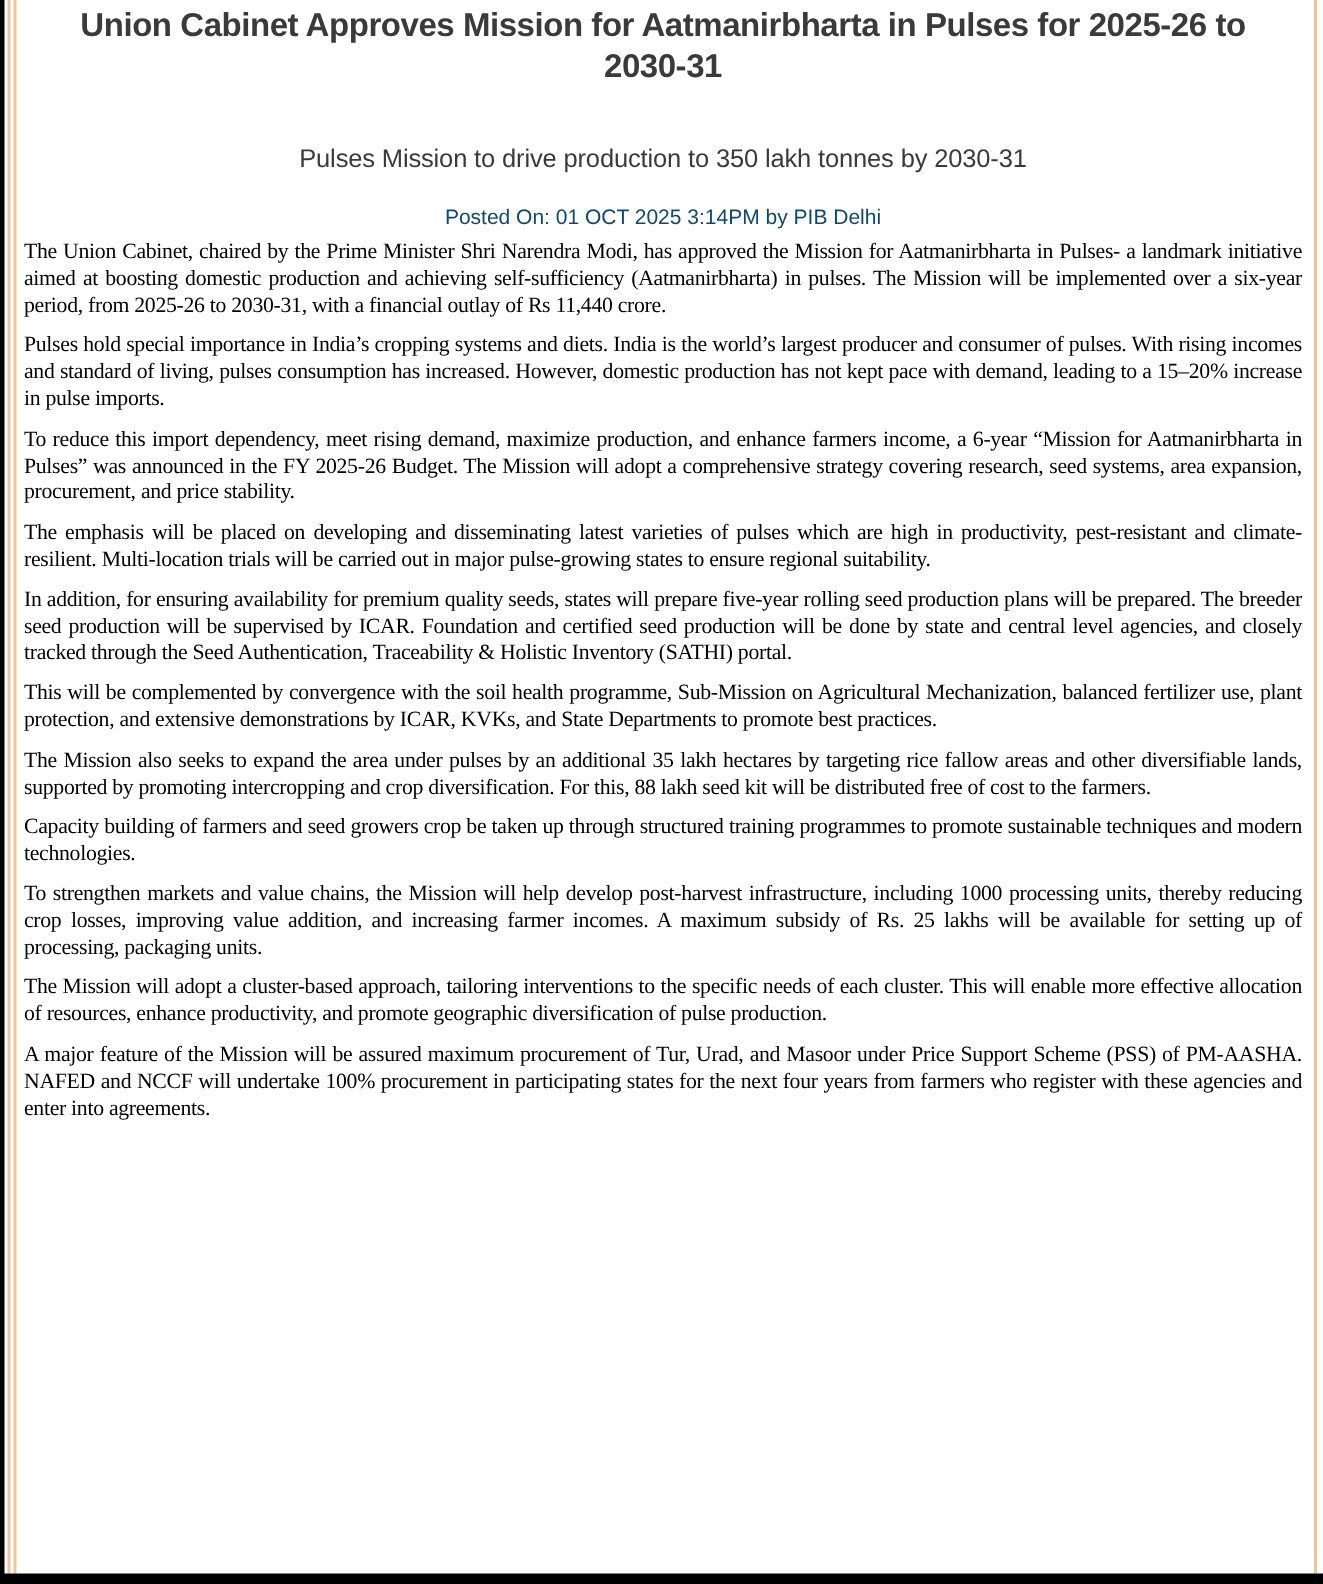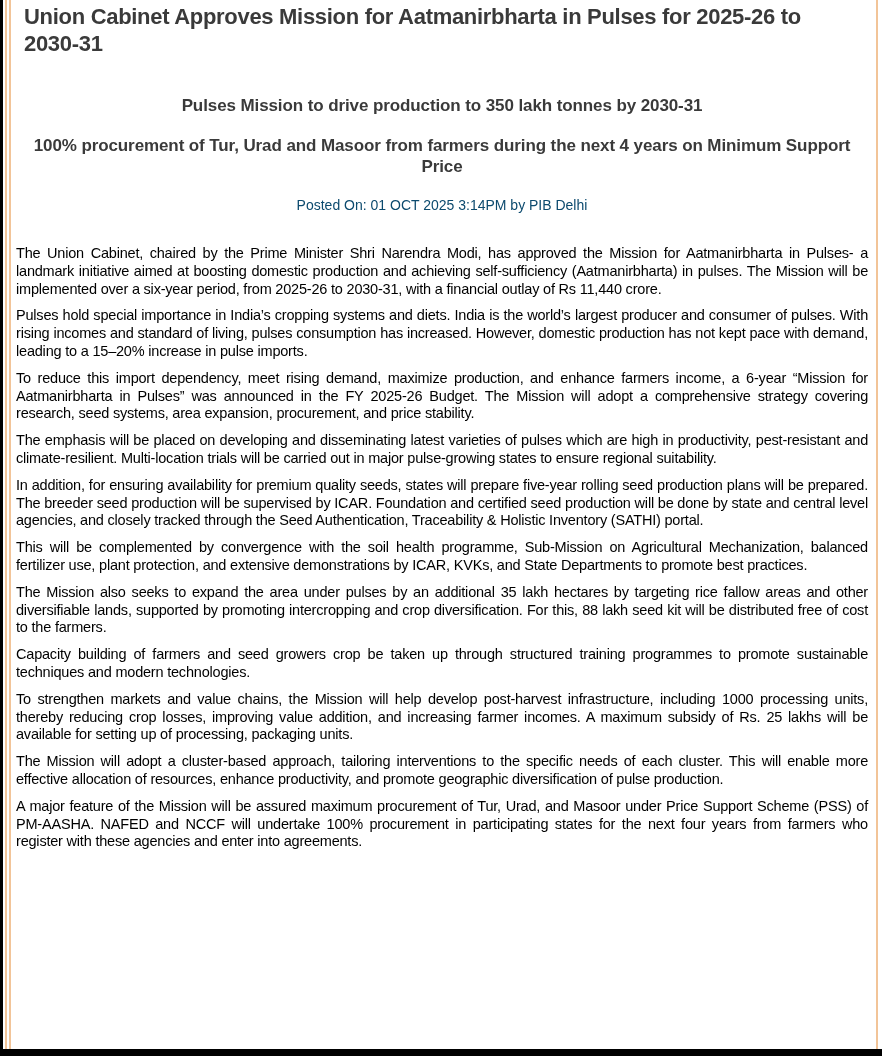--- a/index.html
+++ b/index.html
@@ -47,68 +47,67 @@
     top: 0;
   }
 
   h1.title {
     font-family: "Liberation Sans", sans-serif;
     font-weight: bold;
     font-size: 22px;
     line-height: 27px;
     letter-spacing: -0.3px;
     color: #3a3a3a;
-    text-align: left;
+    text-align: center;
     margin: 3px 8px 0 8px;
   }
 
   .highlights { margin-top: 38px; }
   .hl {
     font-family: "Liberation Sans", sans-serif;
-    font-weight: bold;
+    font-weight: normal;
     font-size: 17px;
     line-height: 21px;
     letter-spacing: -0.1px;
     color: #3a3a3a;
     text-align: center;
     margin: 0 4px 19px 4px;
   }
 
   .posted {
     font-family: "Liberation Sans", sans-serif;
     font-size: 14px;
     line-height: 16px;
     color: #0c4a6e;
     text-align: center;
     margin: 20px 0 0 0;
   }
 
   .body-text {
-    margin-top: 32px;
-    font-family: Liberation Sans, sans-serif;
+    margin-top: 8px;
+    font-family: Liberation Serif, serif;
     font-size: 14.5px;
     line-height: 17.8px;
     letter-spacing: -0.2px;
     color: #000000;
     text-align: justify;
   }
   .body-text p { margin: 0 0 9px 0; }
 </style>
 </head>
 <body>
 
 <div class="page">
 
   <div class="content">
 
     <h1 class="title">Union Cabinet Approves Mission for Aatmanirbharta in Pulses for 2025-26 to 2030-31</h1>
 
     <div class="highlights">
       <p class="hl">Pulses Mission to drive production to 350 lakh tonnes by 2030-31</p>
-      <p class="hl">100% procurement of Tur, Urad and Masoor from farmers during the next 4 years on Minimum Support Price</p>
     </div>
 
     <div class="posted">Posted On: 01 OCT 2025 3:14PM by PIB Delhi</div>
 
     <div class="body-text">
       <p>The Union Cabinet, chaired by the  Prime Minister Shri Narendra Modi, has approved the Mission for Aatmanirbharta in Pulses- a landmark initiative aimed at boosting domestic production and achieving self-sufficiency (Aatmanirbharta) in pulses. The Mission will be implemented over a six-year period, from 2025-26 to 2030-31, with a financial outlay of Rs 11,440 crore.</p>
       <p>Pulses hold special importance in India’s cropping systems and diets. India is the world’s largest producer and consumer of pulses. With rising incomes and standard of living, pulses consumption has increased. However, domestic production has not kept pace with demand, leading to a 15–20% increase in pulse imports.</p>
       <p>To reduce this import dependency, meet rising demand, maximize production, and enhance farmers income, a 6-year “Mission for Aatmanirbharta in Pulses” was announced in the FY 2025-26 Budget. The Mission will adopt a comprehensive strategy covering research, seed systems, area expansion, procurement, and price stability.</p>
       <p>The emphasis will be placed on developing and disseminating latest varieties of pulses which are high in productivity, pest-resistant and climate-resilient. Multi-location trials will be carried out in major pulse-growing states to ensure regional suitability.</p>
       <p>In addition, for ensuring availability for premium quality seeds, states will prepare five-year rolling seed production plans will be prepared. The breeder seed production will be supervised by ICAR. Foundation and certified seed production will be done by state and central level agencies, and closely tracked through the Seed Authentication, Traceability &amp; Holistic Inventory (SATHI) portal.</p>

